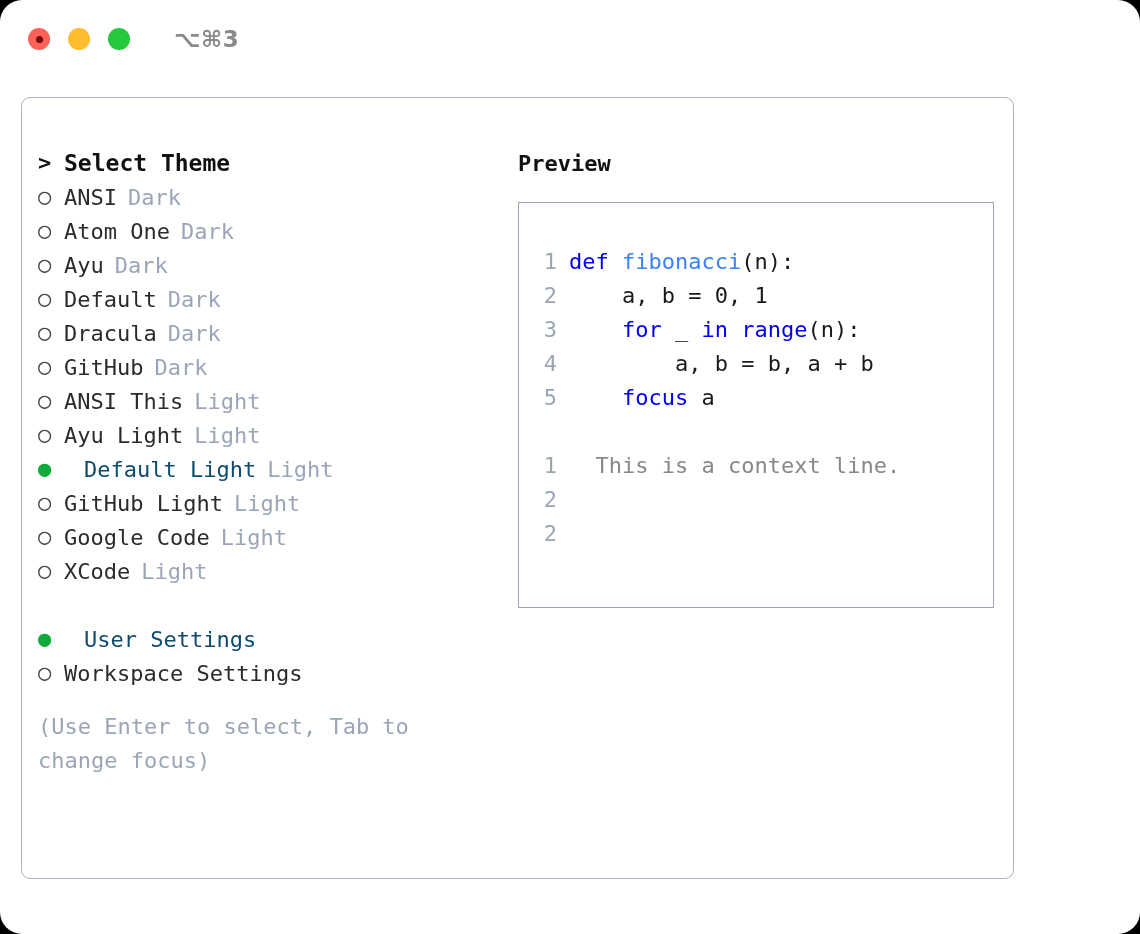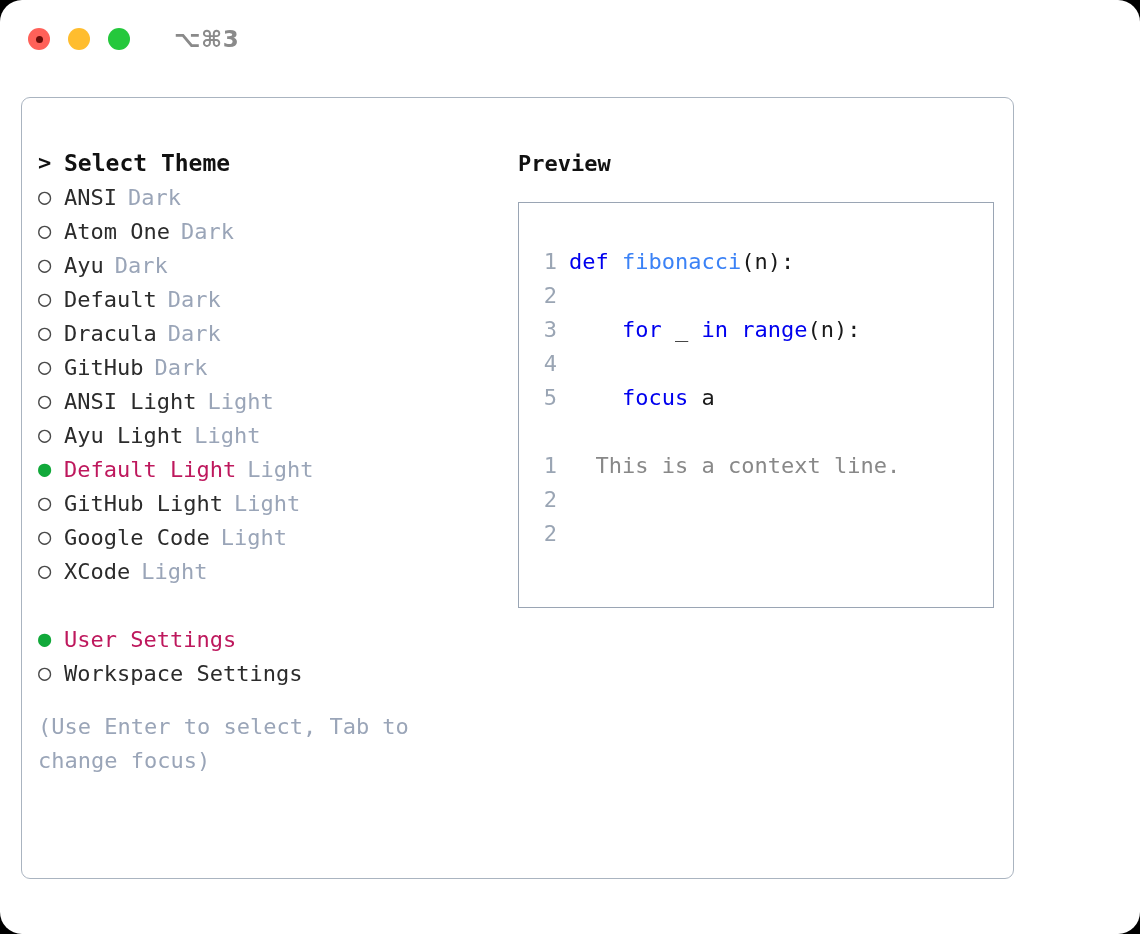--- a/index.html
+++ b/index.html
@@ -95,21 +95,21 @@
   }
   .header-row {
     font-weight: bold;
     color: #111111;
     font-size: 23px;
   }
   .header-row .marker { font-weight: bold; color: #111111; }
   .label { color: #2b2b2b; }
   .tag { color: #9aa5b8; margin-left: 11px; text-align: right; }
   .row.selected .marker { color: #11a93a; }
-  .row.selected .label  { color: #be185d; }
+  .row.selected .label  { color: #0c4a6e; margin-left: 20px; }
   .bullet-filled { color: #11a93a; }
   .bullet-hollow { color: #4a4a4a; }
   .spacer-row { height: 34px; }
   .section-title {
     height: 34px;
     display: flex;
     align-items: center;
     font-size: 22px;
     color: #1f1f1f;
     padding-left: 26px;
@@ -194,21 +194,21 @@
           <span>Select Theme</span>
         </div>
 
         <div id="theme-list">
             <div class="row"><span class="marker bullet-hollow">○</span><span class="label">ANSI</span><span class="tag">Dark</span></div>
             <div class="row"><span class="marker bullet-hollow">○</span><span class="label">Atom One</span><span class="tag">Dark</span></div>
             <div class="row"><span class="marker bullet-hollow">○</span><span class="label">Ayu</span><span class="tag">Dark</span></div>
             <div class="row"><span class="marker bullet-hollow">○</span><span class="label">Default</span><span class="tag">Dark</span></div>
             <div class="row"><span class="marker bullet-hollow">○</span><span class="label">Dracula</span><span class="tag">Dark</span></div>
             <div class="row"><span class="marker bullet-hollow">○</span><span class="label">GitHub</span><span class="tag">Dark</span></div>
-            <div class="row"><span class="marker bullet-hollow">○</span><span class="label">ANSI Light</span><span class="tag">Light</span></div>
+            <div class="row"><span class="marker bullet-hollow">○</span><span class="label">ANSI This</span><span class="tag">Light</span></div>
             <div class="row"><span class="marker bullet-hollow">○</span><span class="label">Ayu Light</span><span class="tag">Light</span></div>
             <div class="row selected"><span class="marker bullet-filled">●</span><span class="label">Default Light</span><span class="tag">Light</span></div>
             <div class="row"><span class="marker bullet-hollow">○</span><span class="label">GitHub Light</span><span class="tag">Light</span></div>
             <div class="row"><span class="marker bullet-hollow">○</span><span class="label">Google Code</span><span class="tag">Light</span></div>
             <div class="row"><span class="marker bullet-hollow">○</span><span class="label">XCode</span><span class="tag">Light</span></div>
           </div>
 
         <div class="spacer-row"></div>
 
 
@@ -218,23 +218,23 @@
           </div>
 
         <div class="hint">(Use Enter to select, Tab to change focus)</div>
       </div>
 
       <div class="right-col">
         <div class="preview-title">Preview</div>
         <div class="preview-box">
           <div id="code-block">
               <div class="code-line"><span class="lineno">1</span><span><span class="kw">def </span><span class="fn">fibonacci</span><span class="code-text">(n):</span></span></div>
-              <div class="code-line"><span class="lineno">2</span></div>
+              <div class="code-line"><span class="lineno">2</span><span><span class="code-text">    a, b = 0, 1</span></span></div>
               <div class="code-line"><span class="lineno">3</span><span><span class="code-text">    </span><span class="kw">for</span><span class="code-text"> _ </span><span class="kw">in </span><span class="kw">range</span><span class="code-text">(n):</span></span></div>
-              <div class="code-line"><span class="lineno">4</span></div>
+              <div class="code-line"><span class="lineno">4</span><span><span class="code-text">        a, b = b, a + b</span></span></div>
               <div class="code-line"><span class="lineno">5</span><span><span class="code-text">    </span><span class="kw">focus</span><span class="code-text"> a</span></span></div>
             </div>
           <div class="blank-line"></div>
           <div id="diff-block">
               <div class="code-line"><span class="lineno">1</span><span class="diff-ctx">  This is a context line.</span></div>
               <div class="code-line"><span class="lineno">2</span></div>
               <div class="code-line"><span class="lineno">2</span></div>
             </div>
         </div>
       </div>

